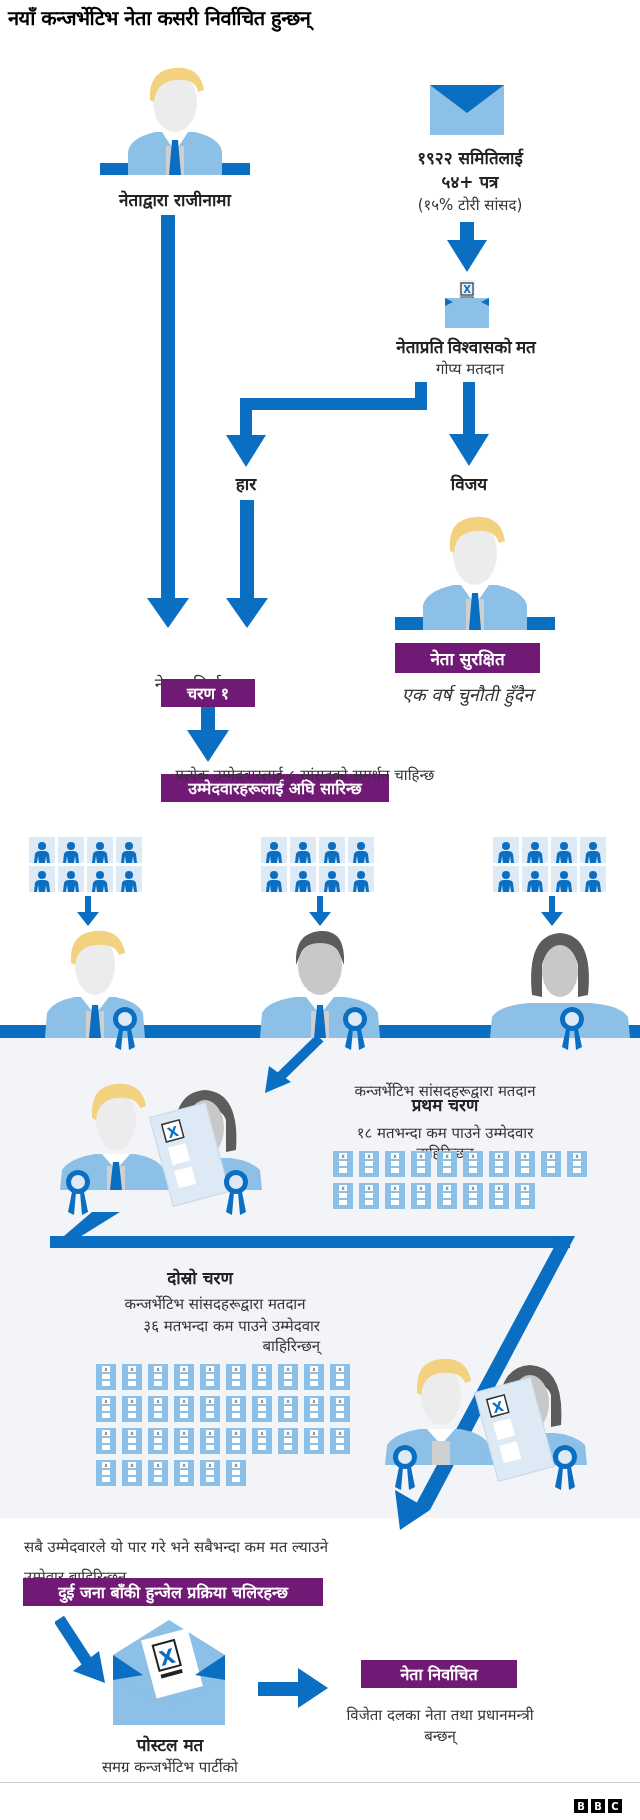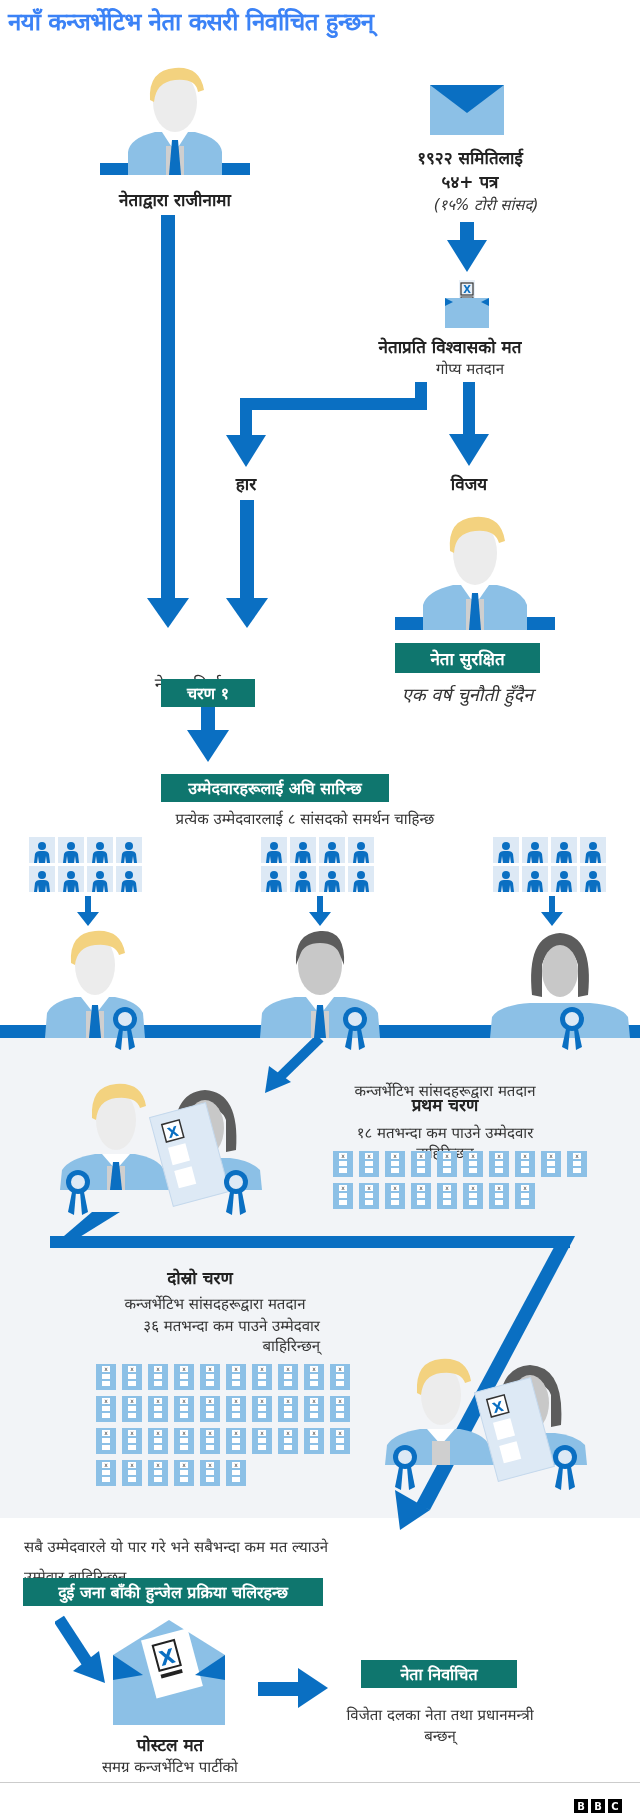--- a/index.html
+++ b/index.html
@@ -1,23 +1,23 @@
 <!DOCTYPE html>
 <html><head>
 <meta charset="utf-8">
 <style>
   * { box-sizing: border-box; margin: 0; padding: 0; }
   html, body { width: 640px; height: 1820px; background: #ffffff; overflow: hidden; }
   body { position: relative; font-family: "DejaVu Sans", "Liberation Sans", sans-serif; color: #222; }
   .abs { position: absolute; }
-  .title { left: 8px; top: 4px; font-size: 24px; font-weight: bold; color: #3b82f6; letter-spacing: -0.5px; white-space: nowrap; }
+  .title { left: 8px; top: 4px; font-size: 20px; font-weight: bold; color: #000000; letter-spacing: -0.5px; white-space: nowrap; }
   .lbl-bold { font-weight: bold; font-size: 17px; color: #222; text-align: center; white-space: nowrap; }
   .lbl { font-size: 15px; color: #333; text-align: center; white-space: nowrap; }
   .lbl-lg { font-size: 17px; color: #333; text-align: center; white-space: nowrap; }
-  .badge { background: #0f766e; color: #fff; font-weight: bold; font-size: 16px; text-align: center; white-space: nowrap; display: flex; align-items: center; justify-content: center; }
+  .badge { background: #701a75; color: #fff; font-weight: bold; font-size: 16px; text-align: center; white-space: nowrap; display: flex; align-items: center; justify-content: center; }
   .gray-section { left: 0; top: 1038px; width: 640px; height: 480px; background: #f2f4f7; }
   .bar { background: #0a6fc2; }
   .ballot { width: 20px; height: 26px; background: #8cc0e6; position: relative; }
   .ballot::before { content: "x"; position: absolute; left: 6px; top: 2px; width: 8px; height: 6px; background: #fff; font-size: 6px; line-height: 6px; text-align: center; color: #333; }
   .ballot::after { content: ""; position: absolute; left: 6px; top: 10px; width: 8px; height: 12px; background: linear-gradient(#fff 0 5px, transparent 5px 7px, #fff 7px 12px); }
   .mp-grid { display: grid; grid-template-columns: repeat(4, 26px); gap: 3px; }
   .mp { width: 26px; height: 26px; background: #dde9f5; display: flex; align-items: flex-end; justify-content: center; }
   .footer-line { left: 0; top: 1782px; width: 640px; height: 1px; background: #ccc; }
   .bbc { display: flex; gap: 3px; }
   .bbc span { width: 14px; height: 14px; background: #000; color: #fff; font-size: 10px; font-weight: bold; display: flex; align-items: center; justify-content: center; }
@@ -42,37 +42,37 @@
 <svg class="abs" style="left:147px;top:598px;" width="42" height="30">
     <polygon points="0,0 42,0 21,30" fill="#0a6fc2"></polygon>
   </svg>
 
 <svg class="abs" style="left:430px;top:85px;" width="74" height="50">
   <rect x="0" y="0" width="74" height="50" fill="#8cc0e6"></rect>
   <polygon points="0,0 74,0 37,28" fill="#0a6fc2"></polygon>
 </svg>
 <div class="abs lbl-bold" style="left:370px;top:146px;width:200px;">१९२२ समितिलाई</div>
 <div class="abs lbl-bold" style="left:370px;top:170px;width:200px;">५४+ पत्र</div>
-<div class="abs lbl" style="left:386px;top:194px;width:200px;font-style:italic;">(१५% टोरी सांसद)</div>
+<div class="abs lbl" style="left:370px;top:194px;width:200px;">(१५% टोरी सांसद)</div>
 
 <div class="abs bar" style="left:460px;top:222px;width:14px;height:22px;"></div>
 <svg class="abs" style="left:447px;top:240px;" width="40" height="32">
     <polygon points="0,0 40,0 20,32" fill="#0a6fc2"></polygon>
   </svg>
 
 <svg class="abs" style="left:445px;top:280px;" width="44" height="48">
   <rect x="14" y="0" width="16" height="30" fill="#e8f0f8"></rect>
   <rect x="16" y="3" width="12" height="12" fill="none" stroke="#333" stroke-width="1.2"></rect>
   <text x="22" y="13" font-size="10" font-weight="bold" fill="#0a6fc2" text-anchor="middle" font-family="DejaVu Sans, sans-serif">X</text>
   <rect x="16" y="17" width="12" height="8" fill="none" stroke="#333" stroke-width="1"></rect>
   <polygon points="0,18 44,18 44,48 0,48" fill="#8cc0e6"></polygon>
   <polygon points="0,18 8,22 0,26" fill="#0a6fc2"></polygon>
   <polygon points="44,18 36,22 44,26" fill="#0a6fc2"></polygon>
 </svg>
-<div class="abs lbl-bold" style="left:340px;top:335px;width:220px;">नेताप्रति विश्वासको मत</div>
+<div class="abs lbl-bold" style="left:356px;top:335px;width:220px;font-family:Liberation Serif, serif;">नेताप्रति विश्वासको मत</div>
 <div class="abs lbl" style="left:360px;top:358px;width:220px;">गोप्य मतदान</div>
 
 <div class="abs bar" style="left:415px;top:382px;width:12px;height:28px;"></div>
 <div class="abs bar" style="left:240px;top:398px;width:187px;height:12px;"></div>
 <div class="abs bar" style="left:240px;top:398px;width:12px;height:40px;"></div>
 <svg class="abs" style="left:226px;top:435px;" width="40" height="32">
     <polygon points="0,0 40,0 20,32" fill="#0a6fc2"></polygon>
   </svg>
 <div class="abs bar" style="left:463px;top:382px;width:12px;height:55px;"></div>
 <svg class="abs" style="left:449px;top:434px;" width="40" height="32">
@@ -102,21 +102,21 @@
 
 <div class="abs badge" style="left:395px;top:643px;width:145px;height:30px;font-size:17px;">नेता सुरक्षित</div>
 <div class="abs lbl-lg" style="left:370px;top:682px;width:195px;font-size:18px;font-style:italic;">एक वर्ष चुनौती हुँदैन</div>
 
 <div class="abs bar" style="left:201px;top:707px;width:14px;height:26px;"></div>
 <svg class="abs" style="left:187px;top:730px;" width="42" height="32">
     <polygon points="0,0 42,0 21,32" fill="#0a6fc2"></polygon>
   </svg>
 
 <div class="abs badge" style="left:161px;top:774px;width:228px;height:28px;">उम्मेदवारहरूलाई अघि सारिन्छ</div>
-<div class="abs lbl" style="left:130px;top:808px;width:350px;">प्रत्येक उम्मेदवारलाई ८ सांसदको समर्थन चाहिन्छ</div>
+<div class="abs lbl" style="left:130px;top:764px;width:350px;">प्रत्येक उम्मेदवारलाई ८ सांसदको समर्थन चाहिन्छ</div>
 
 <div class="abs mp-grid" style="left:29px;top:837px;" id="mpg1">
     <div class="mp">
       <svg width="20" height="22" viewBox="0 0 20 22">
         <circle cx="10" cy="5" r="4" fill="#0a6fc2"></circle>
         <path d="M2 22 L3 13 Q4 10 8 10 L12 10 Q16 10 17 13 L18 22 L15 22 L14 15 L13 22 L7 22 L6 15 L5 22 Z" fill="#0a6fc2"></path>
       </svg>
     </div>
     <div class="mp">
       <svg width="20" height="22" viewBox="0 0 20 22">

